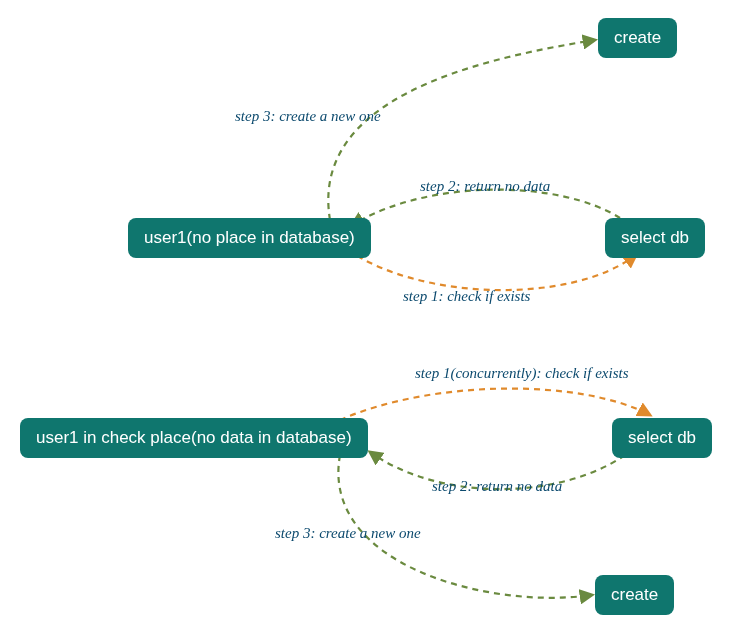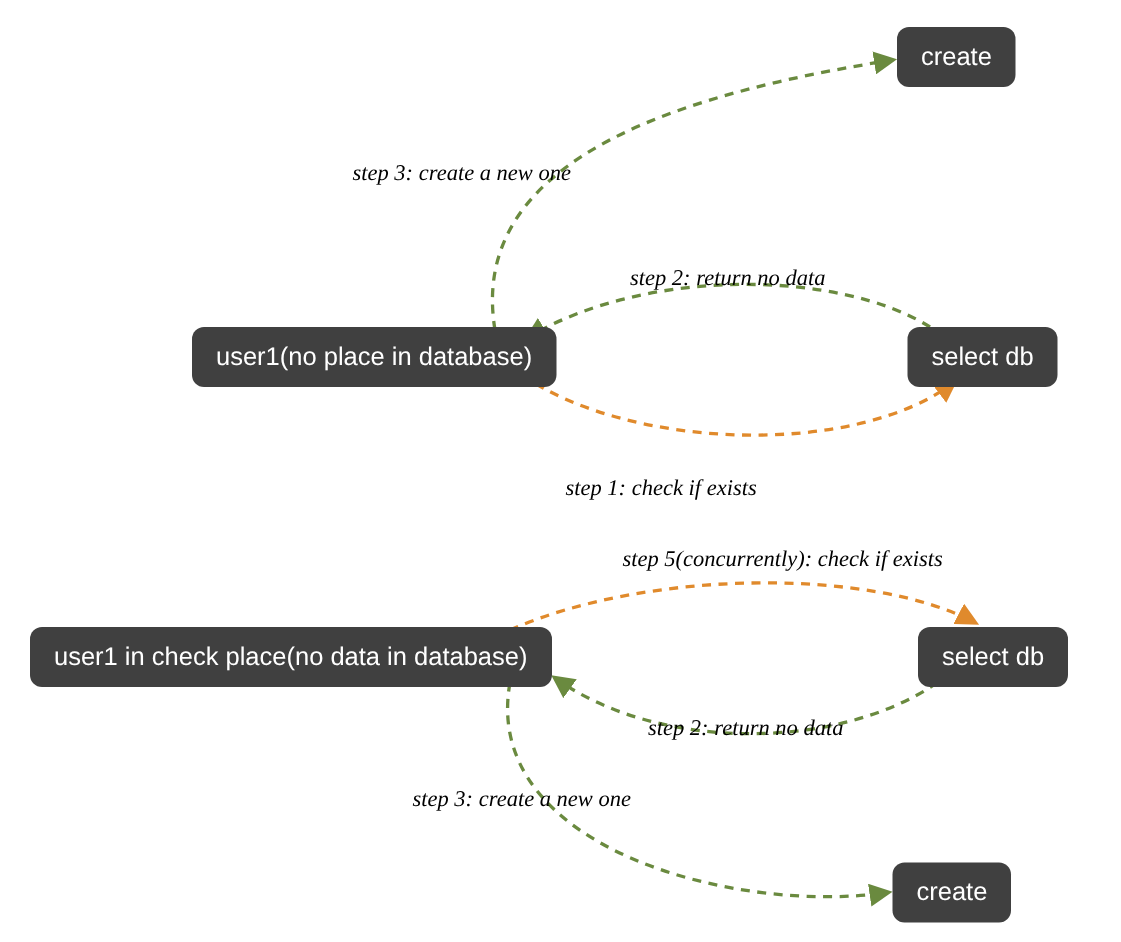--- a/index.html
+++ b/index.html
@@ -7,34 +7,34 @@
     padding: 0;
     width: 747px;
     height: 628px;
     background: #ffffff;
     font-family: Georgia, "Times New Roman", serif;
     position: relative;
     overflow: hidden;
   }
   .node {
     position: absolute;
-    background: #404040;
+    background: #0f766e;
     color: #ffffff;
     border-radius: 8px;
     padding: 10px 16px;
     font-family: Verdana, Geneva, sans-serif;
     font-size: 17px;
     text-align: center;
     white-space: nowrap;
     box-sizing: border-box;
   }
   .edge-label {
     position: absolute;
     font-style: italic;
-    color: #000000;
+    color: #0c4a6e;
     font-size: 15px;
     white-space: nowrap;
   }
   svg {
     position: absolute;
     top: 0;
     left: 0;
     pointer-events: none;
   }
   path.edge {
@@ -77,23 +77,23 @@
 <div class="node" style="left:128px; top:218px;">user1(no place in database)</div>
 
 <div class="node" style="left:605px; top:218px;">select db</div>
 
 <div class="node" style="left:20px; top:418px;">user1 in check place(no data in database)</div>
 
 <div class="node" style="left:612px; top:418px;">select db</div>
 
 <div class="node" style="left:595px; top:575px;">create</div>
 
-<div class="edge-label" style="left:377px; top:288px;margin-top:30px;">step 1: check if exists</div>
+<div class="edge-label" style="left:403px; top:288px;">step 1: check if exists</div>
 
 <div class="edge-label" style="left:420px; top:178px;">step 2: return no data</div>
 
 <div class="edge-label" style="left:235px; top:108px;">step 3: create a new one</div>
 
-<div class="edge-label" style="left:415px; top:365px;">step 5(concurrently): check if exists</div>
+<div class="edge-label" style="left:415px; top:365px;">step 1(concurrently): check if exists</div>
 
 <div class="edge-label" style="left:432px; top:478px;">step 2: return no data</div>
 
 <div class="edge-label" style="left:275px; top:525px;">step 3: create a new one</div>
 
 </body></html>

